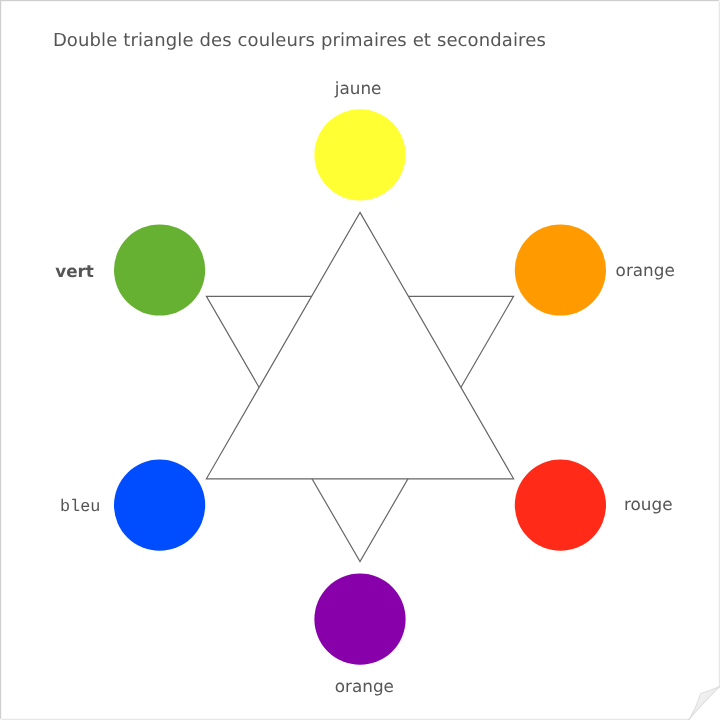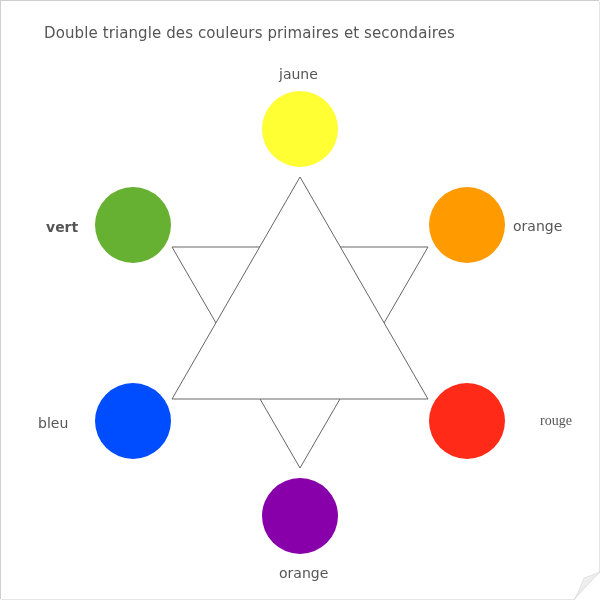--- a/index.html
+++ b/index.html
@@ -30,23 +30,23 @@
   <circle cx="300" cy="129" r="38" fill="#FFFF33"></circle>
   <circle cx="467" cy="225" r="38" fill="#FF9A00"></circle>
   <circle cx="467" cy="421" r="38" fill="#FF2A17"></circle>
   <circle cx="300" cy="516" r="38" fill="#8800AA"></circle>
   <circle cx="133" cy="421" r="38" fill="#004CFF"></circle>
   <circle cx="133" cy="225" r="38" fill="#66B032"></circle>
 </svg>
 
 <div class="label" style="left:279px; top:66px;">jaune</div>
 <div class="label" style="left:513px; top:218px;">orange</div>
-<div class="label" style="left:540px; top:413px;font-family:Liberation Serif, serif;">rouge</div>
+<div class="label" style="left:520px; top:413px;">rouge</div>
 <div class="label" style="left:279px; top:565px;">orange</div>
-<div class="label" style="left:38px; top:415px;">bleu</div>
+<div class="label" style="left:50px; top:415px;font-family:Liberation Mono, monospace;">bleu</div>
 <div class="label" style="left:46px; top:219px;font-weight:bold;">vert</div>
 
 <svg class="curl" viewBox="0 0 40 40">
   <defs>
     <linearGradient id="cg" x1="0" y1="0" x2="1" y2="1">
       <stop offset="0" stop-color="#ffffff"></stop>
       <stop offset="1" stop-color="#d8d8d8"></stop>
     </linearGradient>
   </defs>
   <path d="M40,12 Q36,18 24,18 Q18,28 14,40 L40,40 Z" fill="#ffffff"></path>

